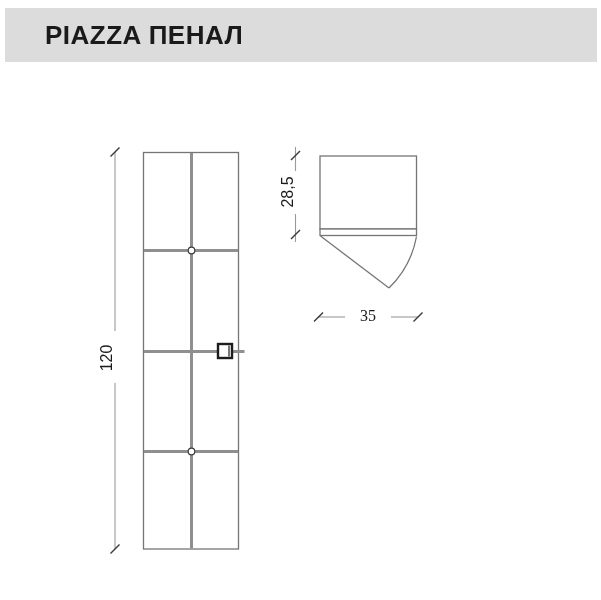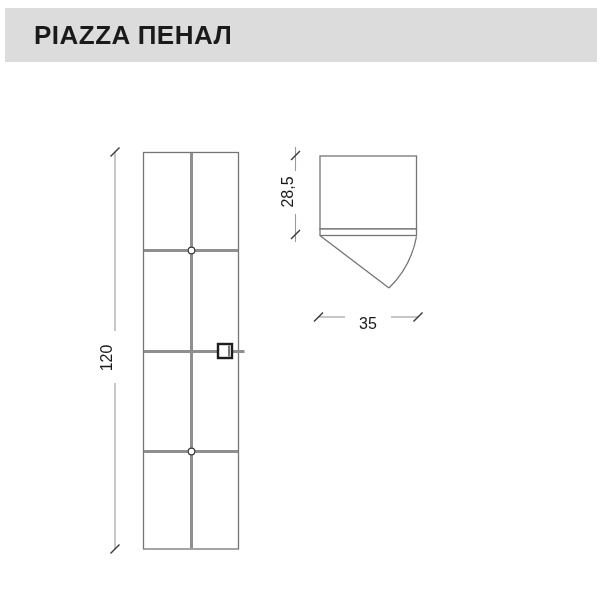--- a/index.html
+++ b/index.html
@@ -19,21 +19,21 @@
     position: absolute;
     left: 5px;
     top: 8px;
     width: 592px;
     height: 54px;
     background: var(--header-background, #dcdcdc);
     display: flex;
     align-items: center;
   }
   .page-title {
-    padding-left: 29px;
+    padding-left: 40px;
     font-size: 26px;
     font-weight: bold;
     color: var(--text, #111111);
     letter-spacing: 0.5px;
     white-space: nowrap;
   }
   .drawing-svg {
     position: absolute;
     left: 0;
     top: 0;
@@ -143,15 +143,15 @@
       <line class="dim" x1="391" y1="317" x2="418.5" y2="317"></line>
       <line class="tick" x1="314" y1="321.5" x2="323" y2="312.5"></line>
       <line class="tick" x1="413.5" y1="321.5" x2="422.5" y2="312.5"></line>
     </g>
   </svg>
 
   <div class="dim-label vertical" style="left:107px; top:358px;">120</div>
 
   <div class="dim-label vertical" style="left:288px; top:192px;">28,5</div>
 
-  <div class="dim-label" style="left:368px; top:324px;">35</div>
+  <div class="dim-label" style="left:368px; top:316px;font-family:Liberation Serif, serif;">35</div>
 
 </div>
 
 </body></html>

